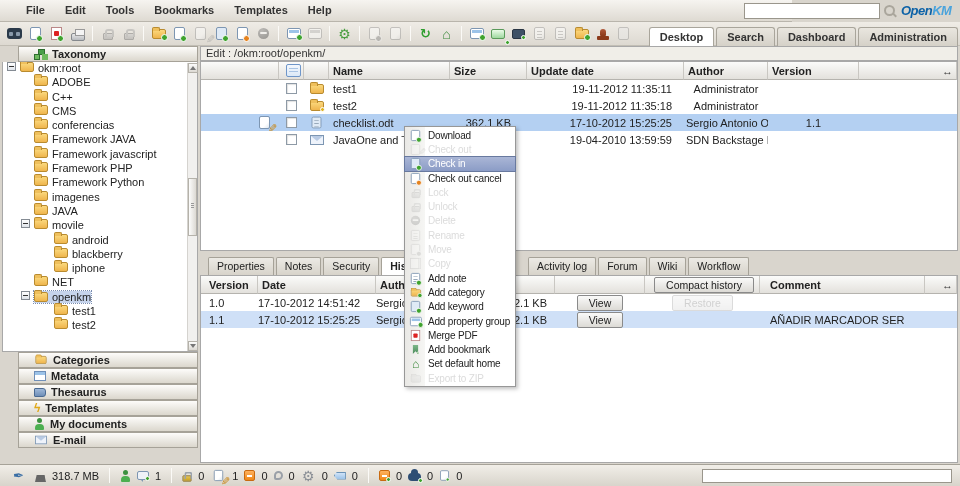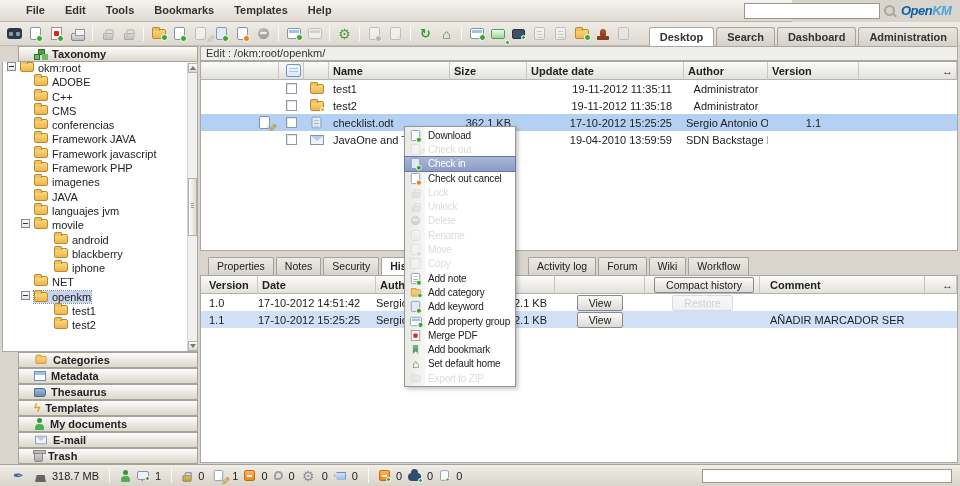--- a/index.html
+++ b/index.html
@@ -326,31 +326,31 @@
         <span>Framework javascript</span>
       </div>
     <div class="trow d1">
         <span class="exp ph"></span>
         <span class="fld"></span>
         <span>Framework PHP</span>
       </div>
     <div class="trow d1">
         <span class="exp ph"></span>
         <span class="fld"></span>
+        <span>Framework Python</span>
+      </div>
+    <div class="trow d1">
+        <span class="exp ph"></span>
+        <span class="fld"></span>
         <span>imagenes</span>
       </div>
     <div class="trow d1">
         <span class="exp ph"></span>
         <span class="fld"></span>
         <span>JAVA</span>
-      </div>
-    <div class="trow d1">
-        <span class="exp ph"></span>
-        <span class="fld"></span>
-        <span>languajes jvm</span>
       </div>
     <div class="trow d1">
         <span class="exp"></span>
         <span class="fld"></span>
         <span>movile</span>
       </div>
     <div class="trow d2">
         <span class="exp ph"></span>
         <span class="fld"></span>
         <span>android</span>
@@ -409,24 +409,20 @@
       <span class="bolt">ϟ</span>
       <b>Templates</b>
     </div>
   <div class="shead" style="top:370px">
       <span class="usr"></span>
       <b>My documents</b>
     </div>
   <div class="shead" style="top:386px">
       <span class="env" style="transform:scale(.85)"></span>
       <b>E-mail</b>
-    </div>
-  <div class="shead" style="top:402px">
-      <span class="trsh"></span>
-      <b>Trash</b>
     </div>
 </div>
 
 <div id="pathbar">Edit : /okm:root/openkm/</div>
 
 <div id="filepanel">
   <div class="hrow">
     <div class="hc w0"></div>
     <div class="hc w1">
         <span class="selicon"></span>

